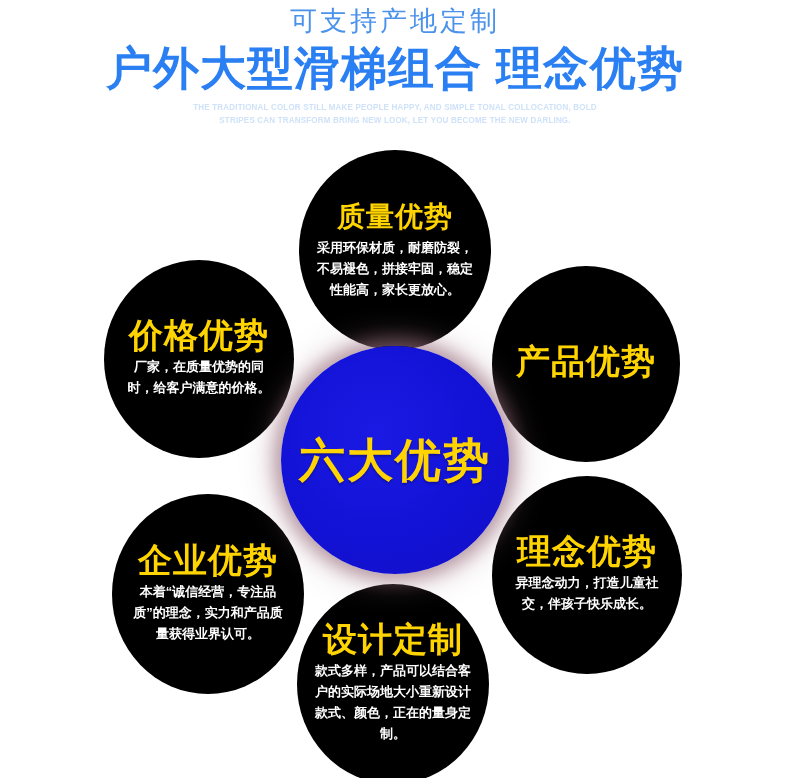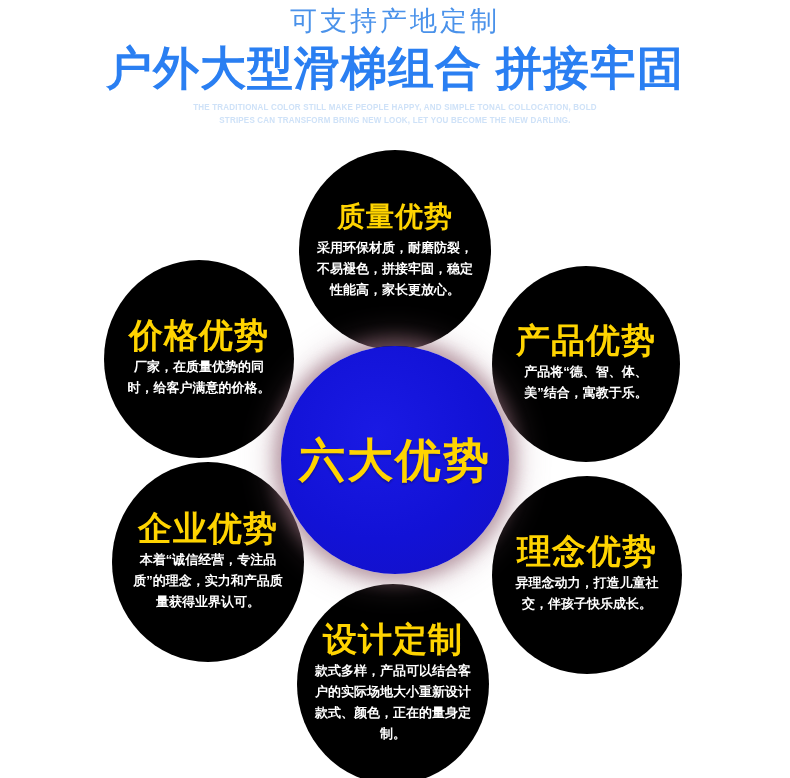--- a/index.html
+++ b/index.html
@@ -84,21 +84,21 @@
 
   #petal-product{ left:492px; top:128px; width:188px; height:196px; }
   #petal-product .p-body{padding:0 12px;}
 
   #petal-price{   left:104px; top:122px; width:190px; height:198px; }
   #petal-price .p-body{padding:0 6px;}
 
   #petal-concept{ left:492px; top:338px; width:190px; height:198px; }
   #petal-concept .p-body{padding:0 2px;}
 
-  #petal-company{ left:112px; top:324px; width:192px; height:200px; }
+  #petal-company{ left:112px; top:356px; width:192px; height:200px; }
   #petal-company .p-body{padding:0 2px;}
 
   #petal-design{  left:297px; top:446px; width:192px; height:200px; }
   #petal-design .p-body{padding:0 2px;}
 
   
   #center-circle{
     position:absolute;
     left:281px; top:208px;
     width:228px; height:228px;
@@ -117,37 +117,36 @@
     letter-spacing:2px;
     text-shadow:0 2px 2px rgba(0,0,0,0.25);
     white-space:nowrap;
   }
 </style>
 </head>
 <body>
 
 <div id="header">
   <p id="eyebrow">可支持产地定制</p>
-  <p id="headline">户外大型滑梯组合 拼接牢固</p>
+  <p id="headline">户外大型滑梯组合 理念优势</p>
   <div id="subtitle">
     <span>THE TRADITIONAL COLOR STILL MAKE PEOPLE HAPPY, AND SIMPLE TONAL COLLOCATION, BOLD</span>
     <span>STRIPES CAN TRANSFORM BRING NEW LOOK, LET YOU BECOME THE NEW DARLING.</span>
   </div>
 </div>
 
 <div id="diagram">
 
   <div class="petal" id="petal-quality">
     <div class="p-title">质量优势</div>
     <div class="p-body">采用环保材质，耐磨防裂，不易褪色，拼接牢固，稳定性能高，家长更放心。</div>
   </div>
 
   <div class="petal" id="petal-product">
     <div class="p-title">产品优势</div>
-    <div class="p-body">产品将“德、智、体、美”结合，寓教于乐。</div>
   </div>
 
   <div class="petal" id="petal-price">
     <div class="p-title">价格优势</div>
     <div class="p-body">厂家，在质量优势的同时，给客户满意的价格。</div>
   </div>
 
   <div class="petal" id="petal-concept">
     <div class="p-title">理念优势</div>
     <div class="p-body">异理念动力，打造儿童社交，伴孩子快乐成长。</div>

